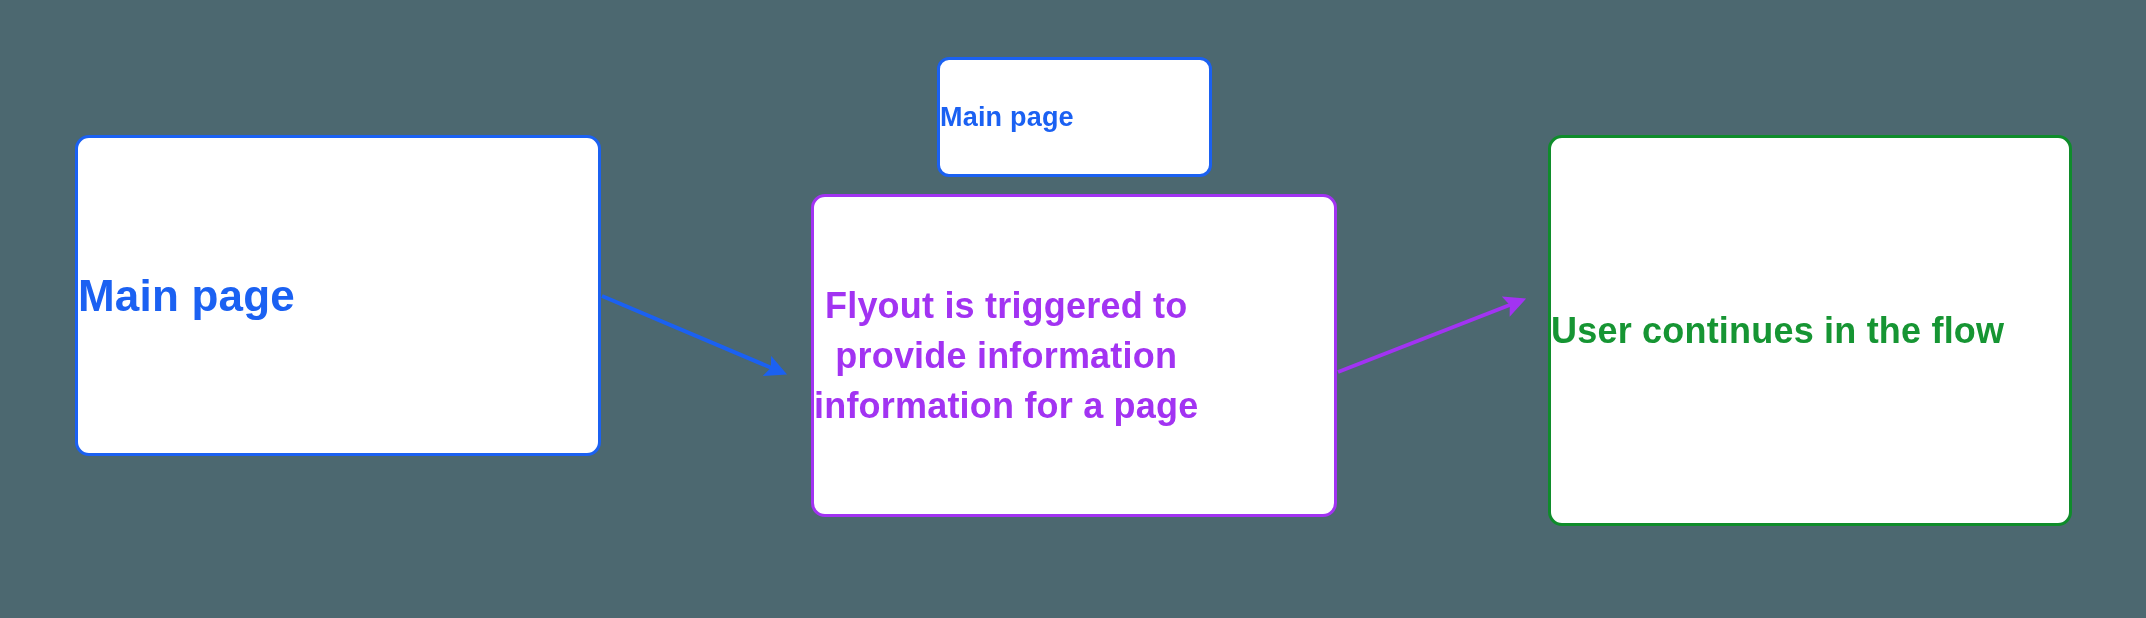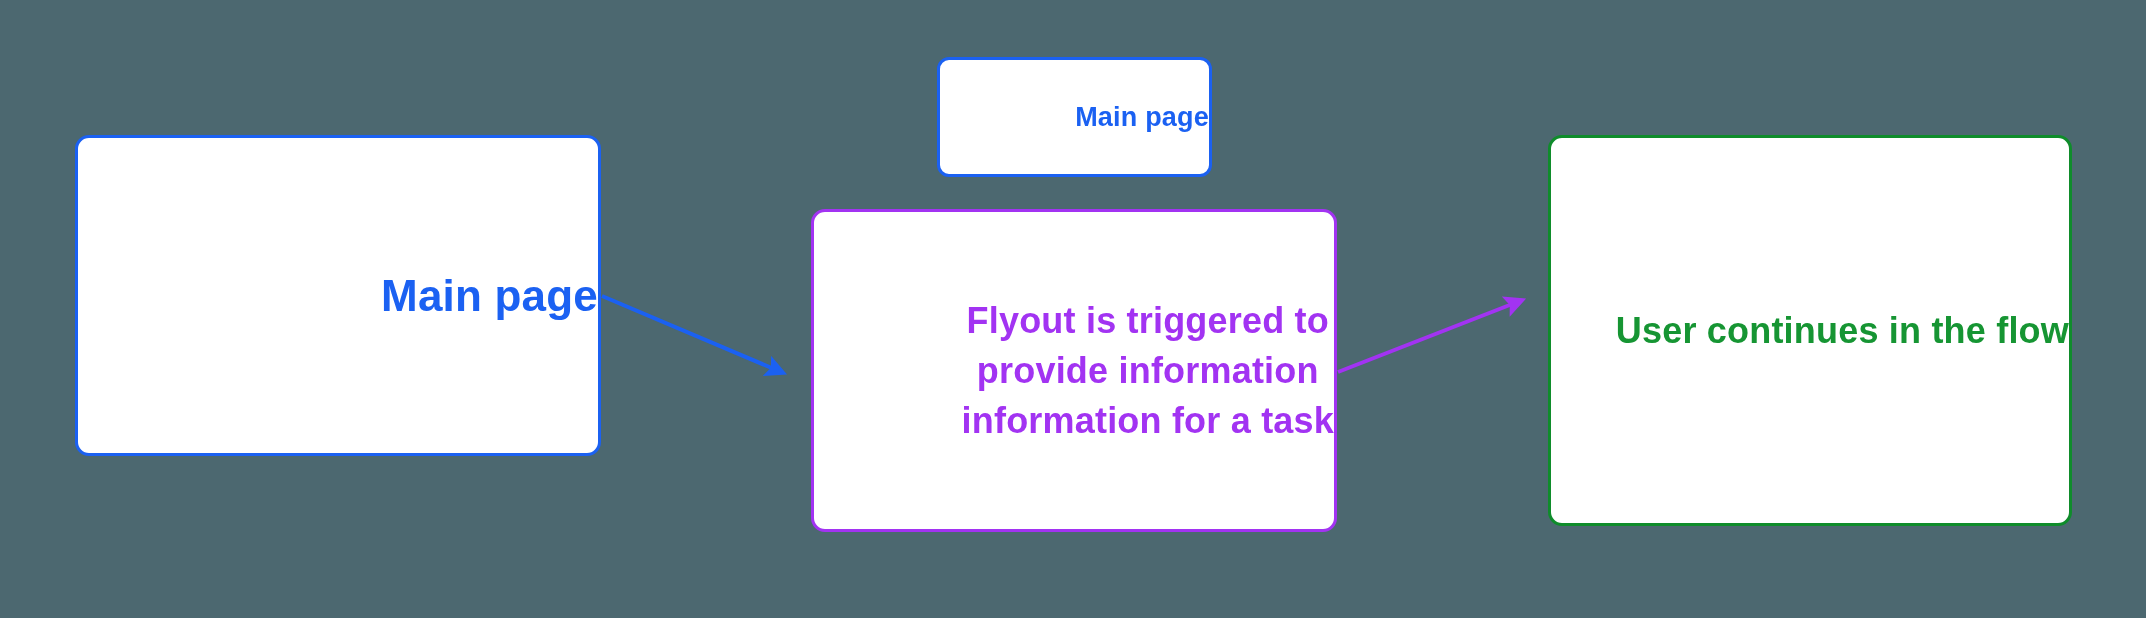--- a/index.html
+++ b/index.html
@@ -28,21 +28,21 @@
     position: absolute;
     left: 0; top: 0;
     width: 2146px; height: 618px;
     pointer-events: none;
   }
   .node {
     position: absolute;
     background: var(--node-bg);
     display: flex;
     align-items: center;
-    justify-content: flex-end;
+    justify-content: flex-start;
     text-align: center;
     border-style: solid;
     border-width: 3px;
   }
   .node-label {
     font-weight: 700;
     letter-spacing: 0.2px;
   }
   .node-left {
     left: 75px; top: 135px;
@@ -58,21 +58,21 @@
     left: 937px; top: 57px;
     width: 275px; height: 120px;
     border-color: var(--blue);
     border-radius: 12px;
   }
   .node-top .node-label {
     color: var(--blue);
     font-size: 27px;
   }
   .node-middle {
-    left: 811px; top: 209px;
+    left: 811px; top: 194px;
     width: 526px; height: 323px;
     border-color: var(--purple);
     border-radius: 14px;
   }
   .node-middle .node-label {
     color: var(--purple);
     font-size: 36px;
     line-height: 50px;
   }
   .node-middle .label-line { display: block; }
@@ -111,21 +111,21 @@
   </div>
 
   <div class="node node-top">
     <span class="node-label">Main page</span>
   </div>
 
   <div class="node node-middle">
     <span class="node-label">
       <span class="label-line">Flyout is triggered to</span>
       <span class="label-line">provide information</span>
-      <span class="label-line">information for a task</span>
+      <span class="label-line">information for a page</span>
     </span>
   </div>
 
   <div class="node node-right">
     <span class="node-label">User continues in the flow</span>
   </div>
 
 </div>
 
 </body></html>

